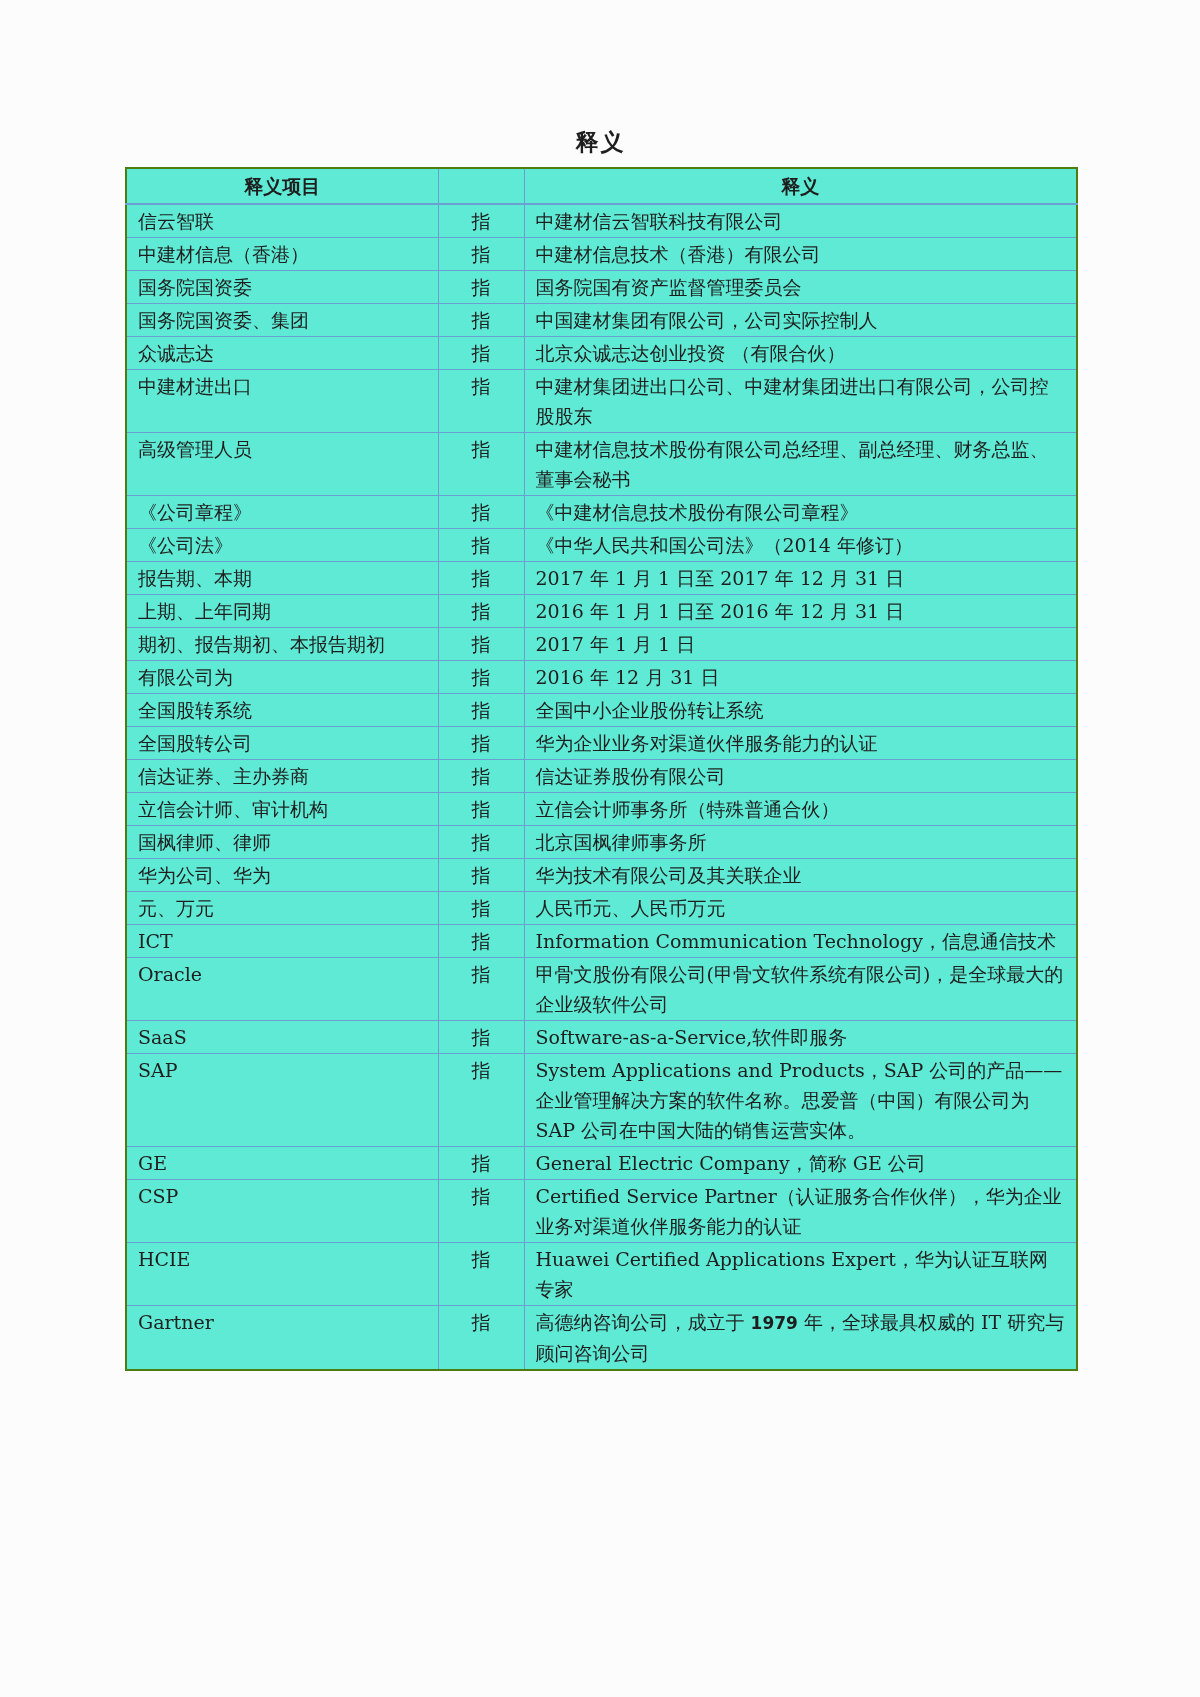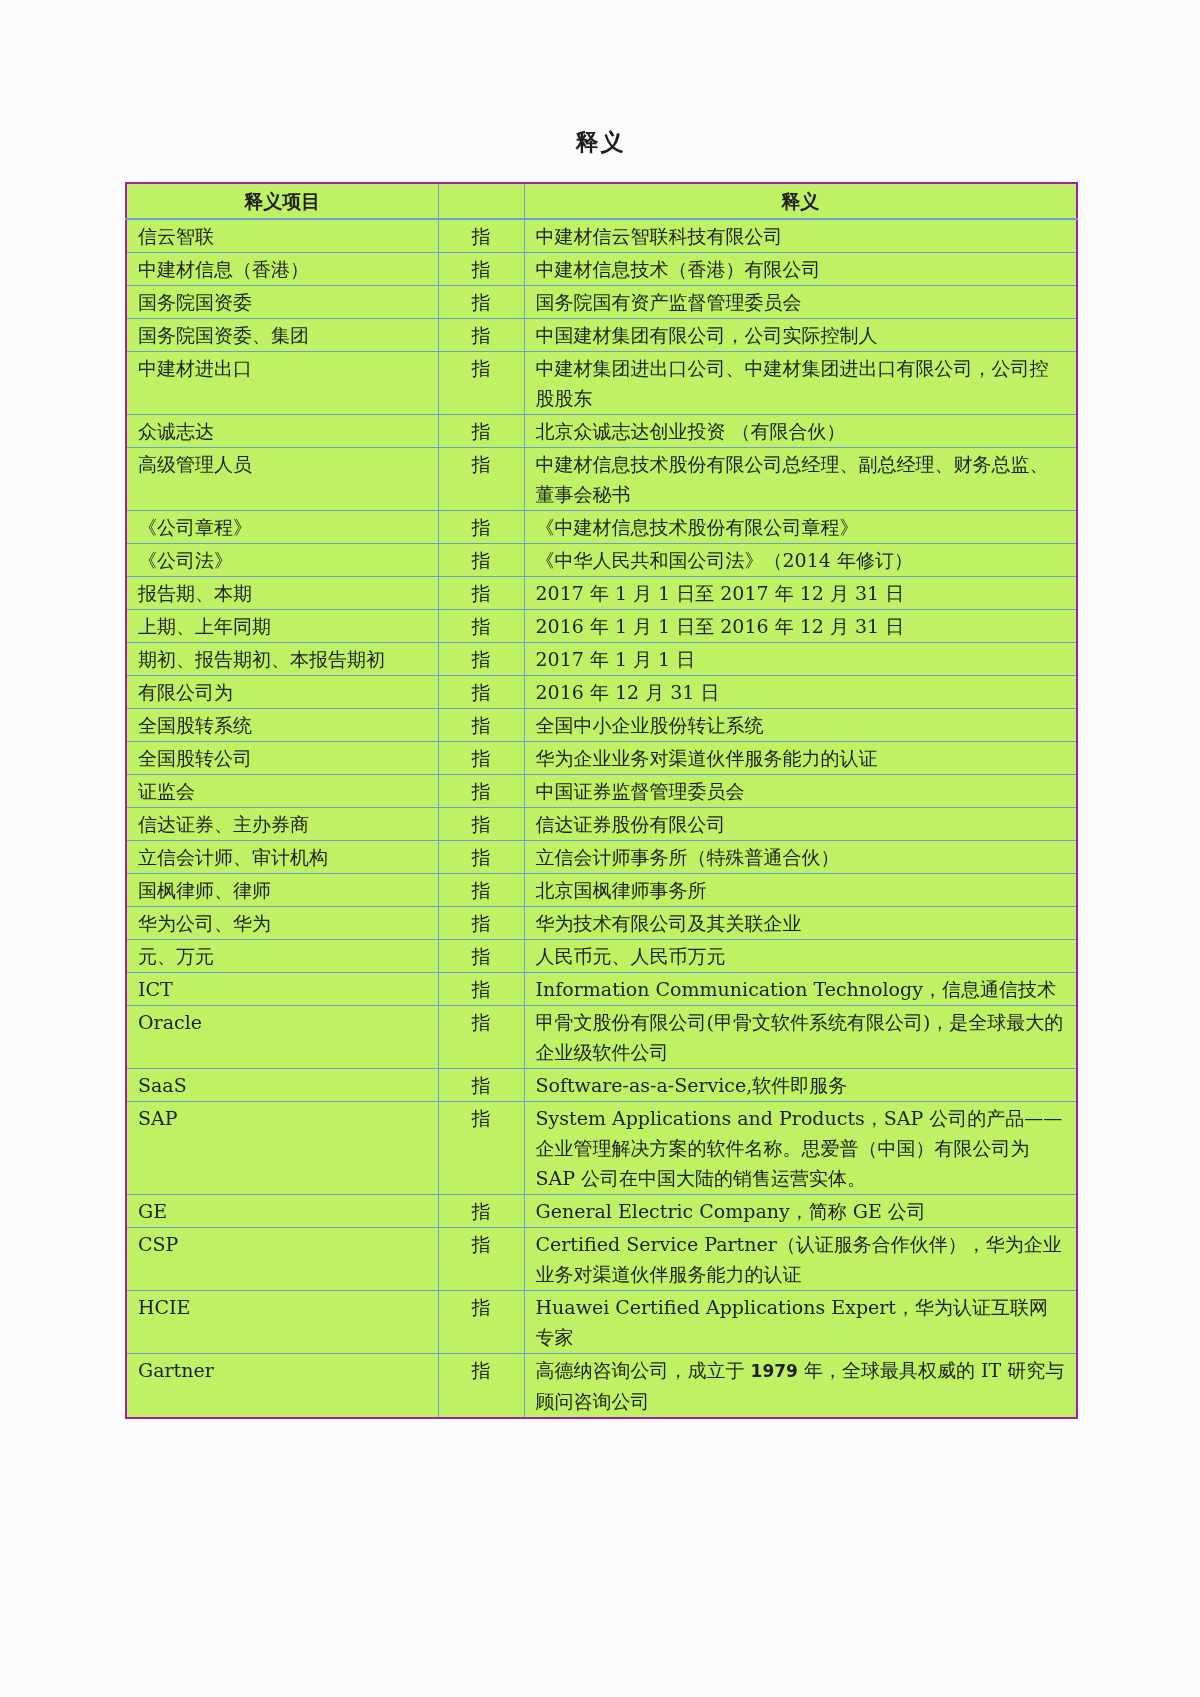--- a/index.html
+++ b/index.html
@@ -14,26 +14,26 @@
     position:absolute;
     top:126px;left:125px;width:951px;
     text-align:center;
     font-size:23px;
     font-weight:bold;
     letter-spacing:2px;
     line-height:32px;
   }
   table.doc-table{
     position:absolute;
-    top:182px;left:125px;
+    top:167px;left:125px;
     width:951px;
     border-collapse:collapse;
     table-layout:fixed;
-    border:2px solid #a21caf;
-    background:#bef264;
+    border:2px solid #4d7c0f;
+    background:#5eead4;
   }
   .doc-table th,.doc-table td{
     border:1px solid #6b9fcf;
     font-size:19px;
     line-height:30px;
     vertical-align:top;
     padding:1px 11px;
   }
   .doc-table th{
     font-weight:bold;
@@ -82,30 +82,30 @@
         <td class="col-term">国务院国资委</td>
         <td class="col-zhi">指</td>
         <td class="col-def">国务院国有资产监督管理委员会</td>
       </tr>
       <tr>
         <td class="col-term">国务院国资委、集团</td>
         <td class="col-zhi">指</td>
         <td class="col-def">中国建材集团有限公司，公司实际控制人</td>
       </tr>
       <tr>
+        <td class="col-term">众诚志达</td>
+        <td class="col-zhi">指</td>
+        <td class="col-def">北京众诚志达创业投资 （有限合伙）</td>
+      </tr>
+      <tr>
         <td class="col-term">中建材进出口</td>
         <td class="col-zhi">指</td>
         <td class="col-def">中建材集团进出口公司、中建材集团进出口有限公司，公司控股股东</td>
       </tr>
       <tr>
-        <td class="col-term">众诚志达</td>
-        <td class="col-zhi">指</td>
-        <td class="col-def">北京众诚志达创业投资 （有限合伙）</td>
-      </tr>
-      <tr>
         <td class="col-term">高级管理人员</td>
         <td class="col-zhi">指</td>
         <td class="col-def">中建材信息技术股份有限公司总经理、副总经理、财务总监、董事会秘书</td>
       </tr>
       <tr>
         <td class="col-term">《公司章程》</td>
         <td class="col-zhi">指</td>
         <td class="col-def">《中建材信息技术股份有限公司章程》</td>
       </tr>
       <tr>
@@ -135,25 +135,20 @@
       </tr>
       <tr>
         <td class="col-term">全国股转系统</td>
         <td class="col-zhi">指</td>
         <td class="col-def">全国中小企业股份转让系统</td>
       </tr>
       <tr>
         <td class="col-term">全国股转公司</td>
         <td class="col-zhi">指</td>
         <td class="col-def">华为企业业务对渠道伙伴服务能力的认证</td>
-      </tr>
-      <tr>
-        <td class="col-term">证监会</td>
-        <td class="col-zhi">指</td>
-        <td class="col-def">中国证券监督管理委员会</td>
       </tr>
       <tr>
         <td class="col-term">信达证券、主办券商</td>
         <td class="col-zhi">指</td>
         <td class="col-def">信达证券股份有限公司</td>
       </tr>
       <tr>
         <td class="col-term">立信会计师、审计机构</td>
         <td class="col-zhi">指</td>
         <td class="col-def">立信会计师事务所（特殊普通合伙）</td>

